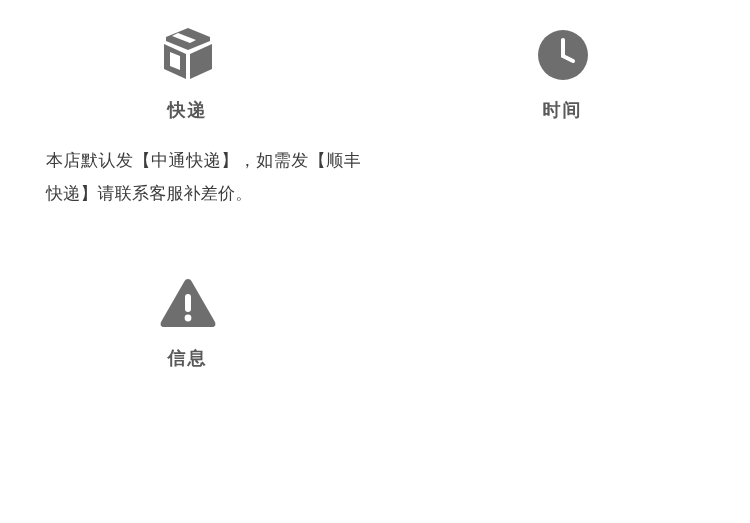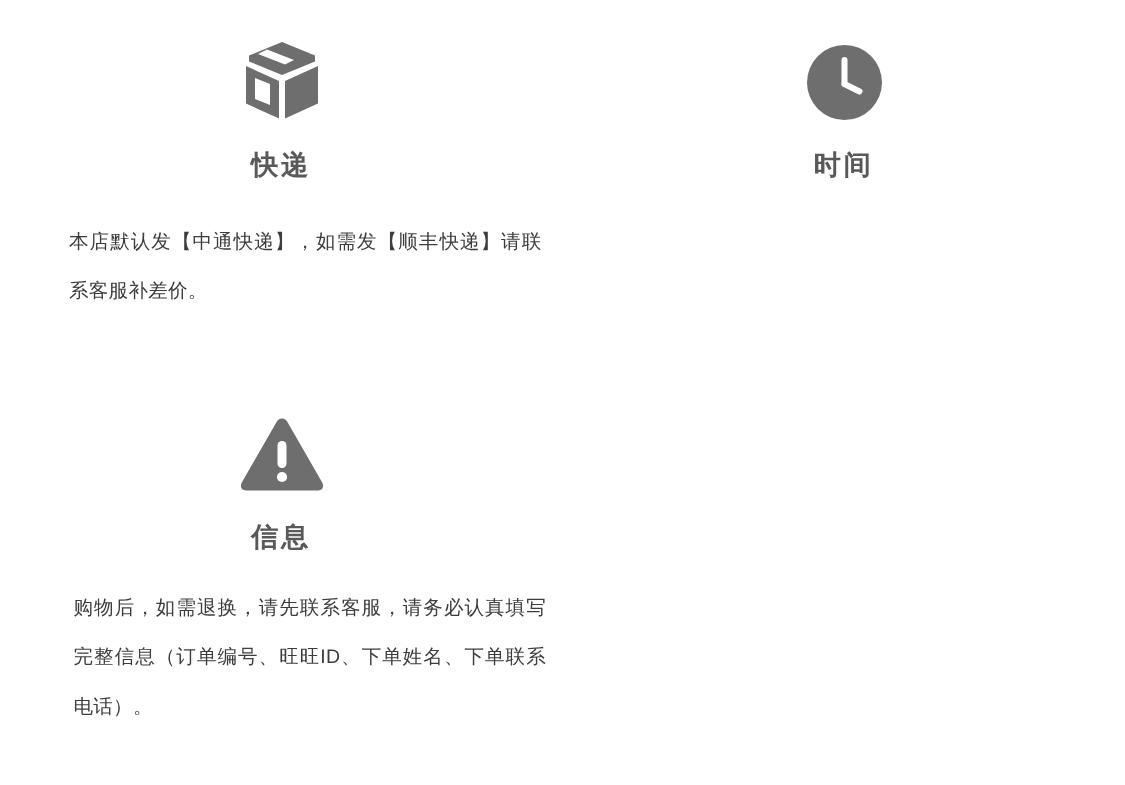--- a/index.html
+++ b/index.html
@@ -46,21 +46,21 @@
   .cell-title {
     font-size: 18px;
     font-weight: bold;
     color: #595959;
     letter-spacing: 2px;
     margin-top: 12px;
     text-align: center;
   }
   .cell-body {
     margin-top: 22px;
-    font-size: 13px;
+    font-size: 17px;
     line-height: 33px;
     color: #3c3c3c;
     text-align: justify;
     width: 100%;
     letter-spacing: 0.2px;
     margin-left: 36px;
   }
   .cell-left .cell-body { padding-right: 4px; }
   .cell-right .cell-body { padding-left: 2px; }
   .row2 .cell-body { margin-top: 18px; }
@@ -107,17 +107,16 @@
       <div class="icon-wrap">
         <svg width="60" height="54" viewBox="0 0 60 54" aria-hidden="true">
           <path d="M30 3 C32 3 33 4 34 6 L57 46 C58 49 57 51 54 51 L6 51 C3 51 2 49 3 46 L26 6 C27 4 28 3 30 3 Z" fill="#6e6e6e"></path>
           <g fill="#ffffff">
             <rect x="27" y="18" width="6" height="18" rx="3"></rect>
             <circle cx="30" cy="42" r="3.4"></circle>
           </g>
         </svg>
       </div>
       <div class="cell-title">信息</div>
-      <div class="cell-body">购物后，如需退换，请先联系客服，请务必认真填写完整信息（订单编号、旺旺ID、下单姓名、下单联系电话）。</div>
     </div>
 
   </div>
 </div>
 
 </body></html>

